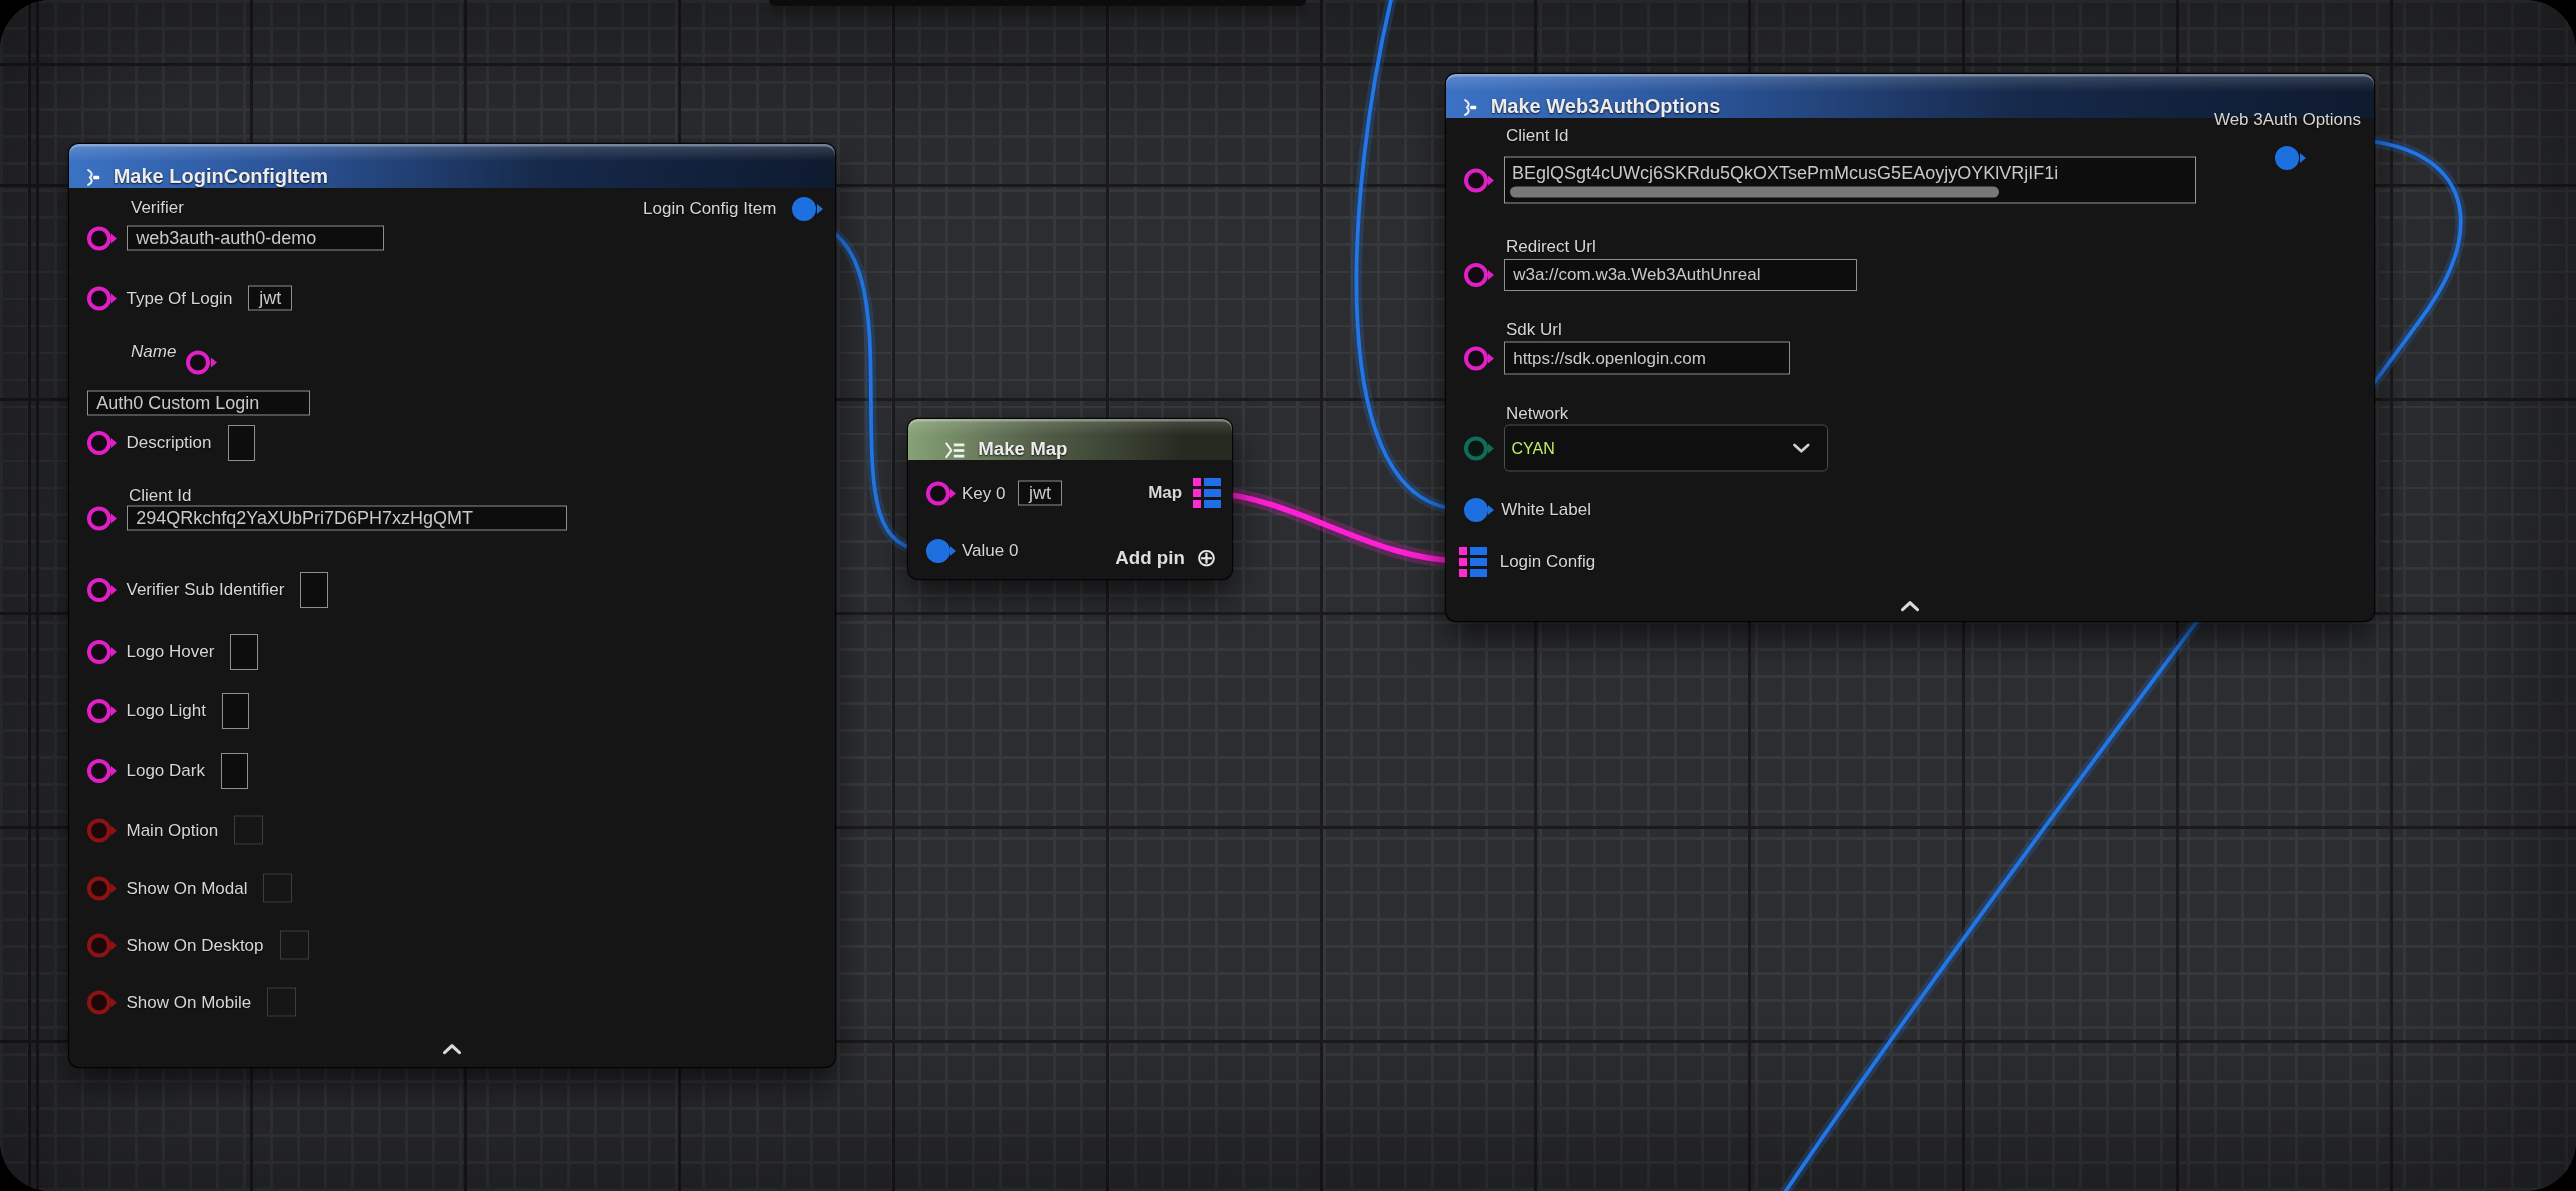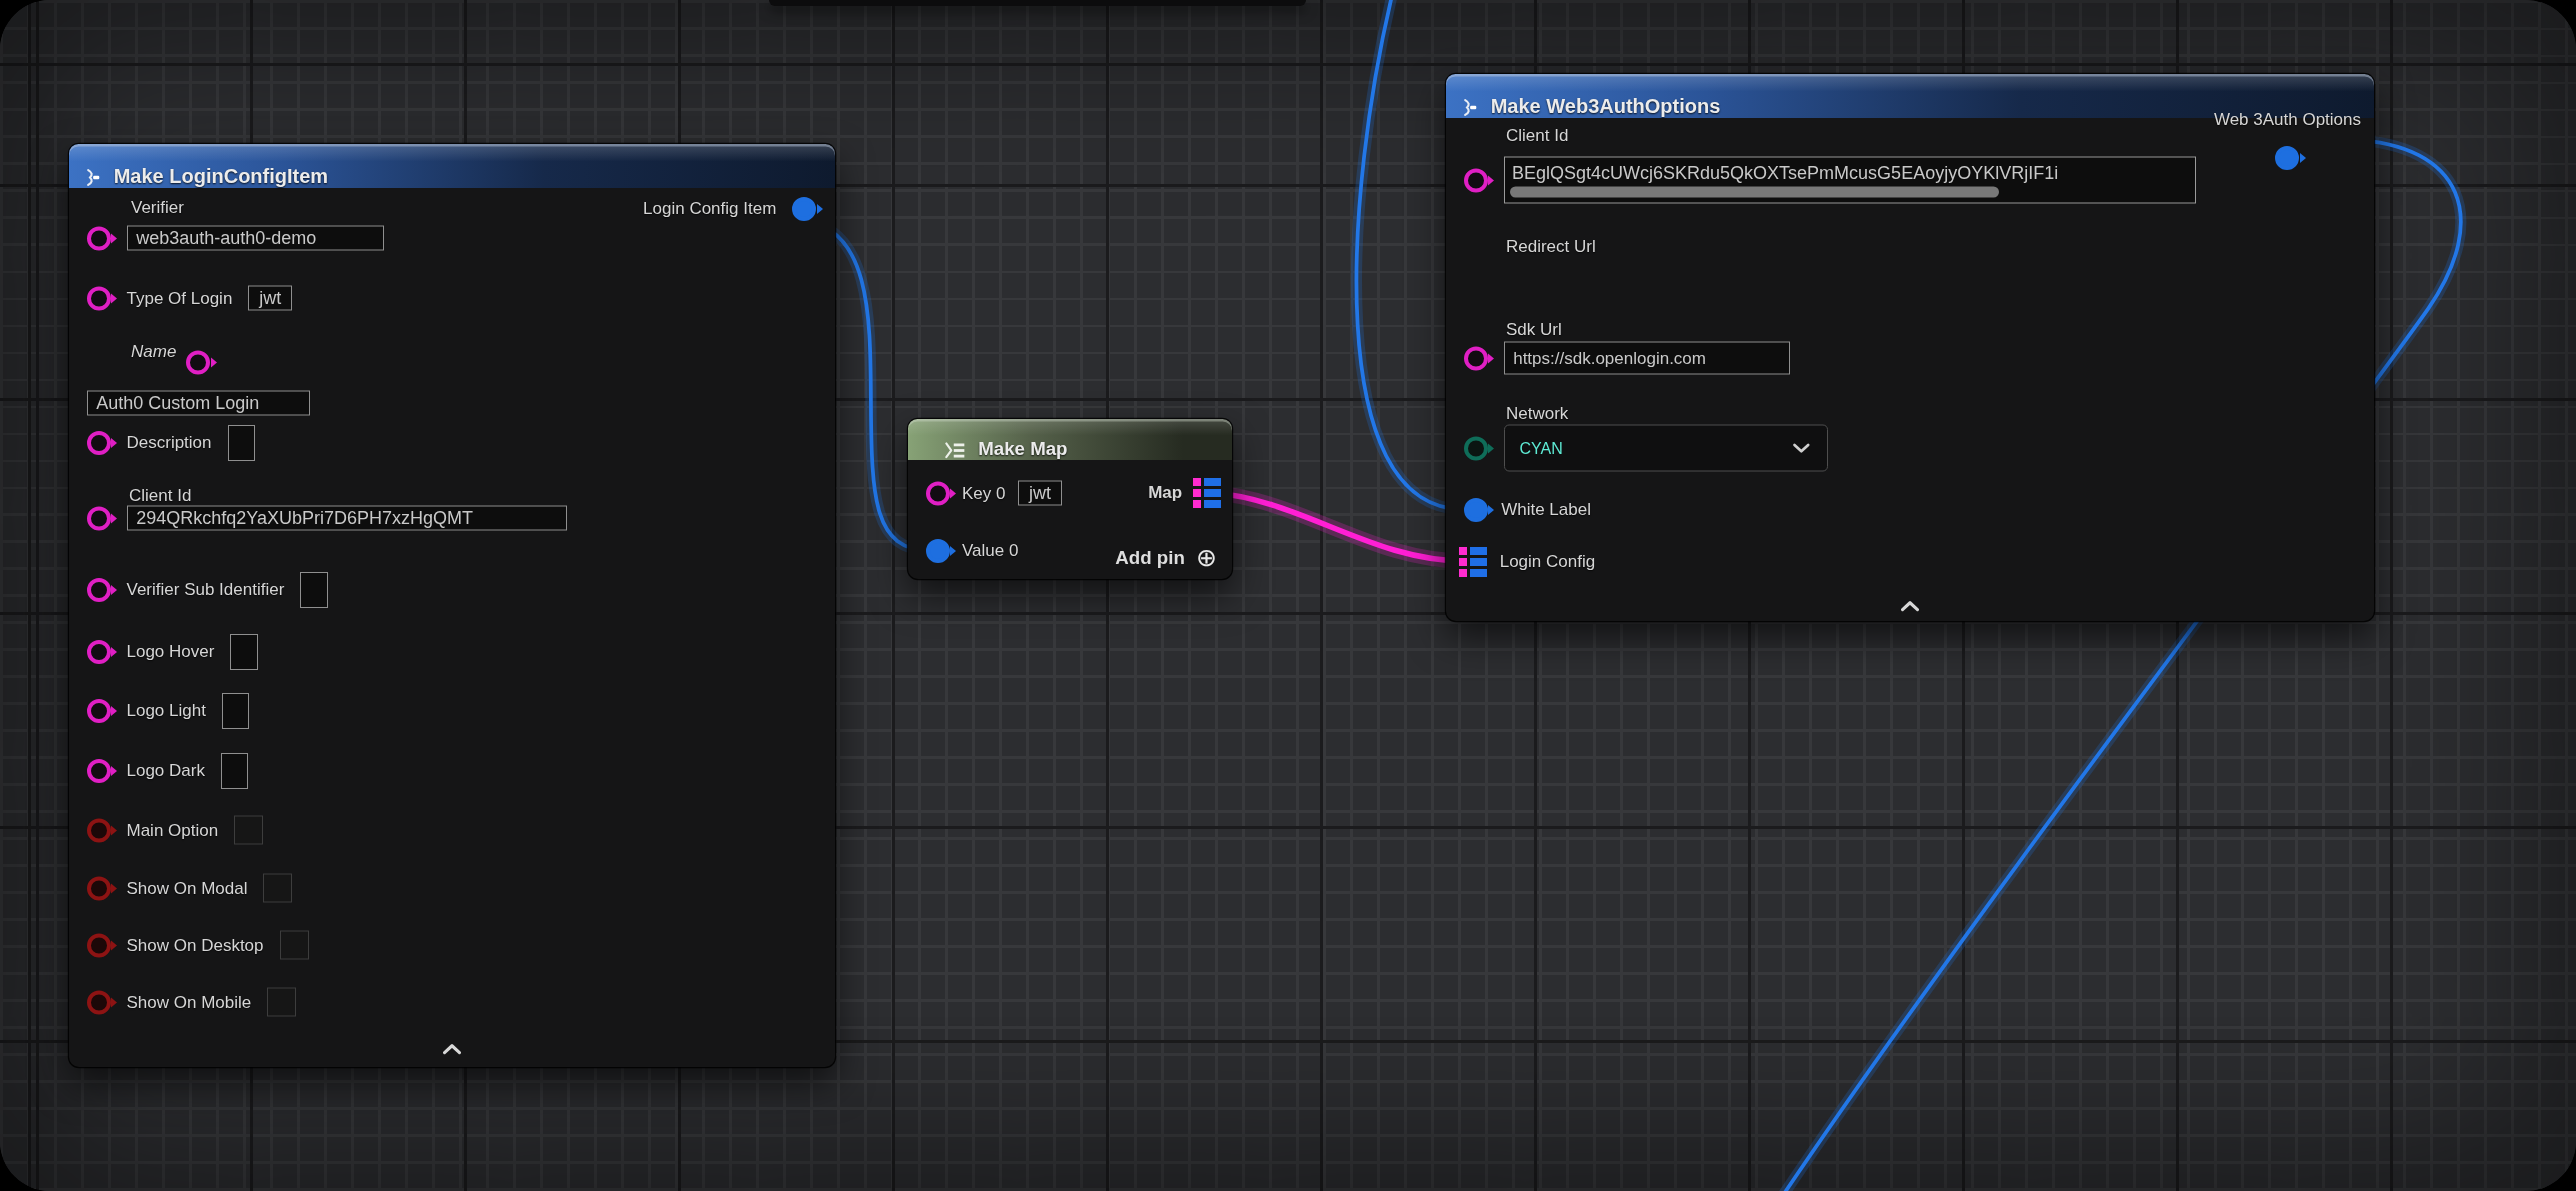--- a/index.html
+++ b/index.html
@@ -54,21 +54,21 @@
   .tbox{box-sizing:border-box;height:25px;background:#0d0d0d;border:1.2px solid #8f8f8f;
     color:#c9c9c9;font-size:18px;display:flex;align-items:center;padding:0 8.7px;overflow:hidden;white-space:nowrap;}
   .tbox.empty{width:27.4px;padding:0;height:36px;}
   .tbox.ctr{justify-content:center;padding:0 5px;}
   .bigbox{position:relative;box-sizing:border-box;background:#0d0d0d;border:1.2px solid #9a9a9a;
     color:#c9c9c9;font-size:18px;overflow:hidden;white-space:nowrap;}
   .bigbox .btext{position:absolute;left:7.5px;top:5px;right:5px;overflow:hidden;}
   .bigbox .hscroll{position:absolute;left:5px;bottom:5px;height:10.6px;width:71%;background:#787878;border-radius:5.6px;}
   .check{box-sizing:border-box;width:29px;height:29px;background:#161616;border:1.9px solid #3d3d3d;flex:0 0 auto;}
   .dropdown{box-sizing:border-box;position:relative;background:#0f0f10;border:1.2px solid #4e4e4e;border-radius:5px;
-    color:#5eead4;font-size:16px;display:flex;align-items:center;padding:0 15px;text-align:center;}
+    color:#bef264;font-size:16px;display:flex;align-items:center;padding:0 7px;text-align:center;}
   .addpin{display:flex;align-items:center;gap:11.2px;}
   .addpin .plus{font-size:25px;color:#e8e8e8;line-height:1;}
   .addlabel{font-size:18.7px;font-weight:bold;color:#dedede;}
   .caret{position:absolute;left:50%;transform:translateX(-50%);}
   .sliver{position:absolute;background:#0c0c0d;border-radius:0 0 8.7px 8.7px;z-index:4;
     box-shadow:0 5px 11.2px rgba(0,0,0,.55);}
 </style>
 </head>
 <body>
 
@@ -241,20 +241,24 @@
     <div class="flabel" style="left:60px;top:52px;">Client Id</div>
     <div class="row" style="top:106px;">
       <span class="pin string"></span>
       <div class="bigbox" style="width:692px;height:47px;">
         <div class="btext">BEglQSgt4cUWcj6SKRdu5QkOXTsePmMcusG5EAoyjyOYKlVRjIF1i</div>
         <div class="hscroll"></div>
       </div>
     </div>
 
     <div class="flabel" style="left:60px;top:163px;">Redirect Url</div>
+    <div class="row" style="top:201px;">
+      <span class="pin string"></span>
+      <div class="tbox" style="width:353px;height:32px;font-size:17px;">w3a://com.w3a.Web3AuthUnreal</div>
+    </div>
 
     <div class="flabel" style="left:60px;top:246px;">Sdk Url</div>
     <div class="row" style="top:284px;">
       <span class="pin string"></span>
       <div class="tbox" style="width:286px;height:33px;font-size:17px;">https://sdk.openlogin.com</div>
     </div>
 
     <div class="flabel" style="left:60px;top:330px;">Network</div>
     <div class="row" style="top:374px;">
       <span class="pin enum"></span>

